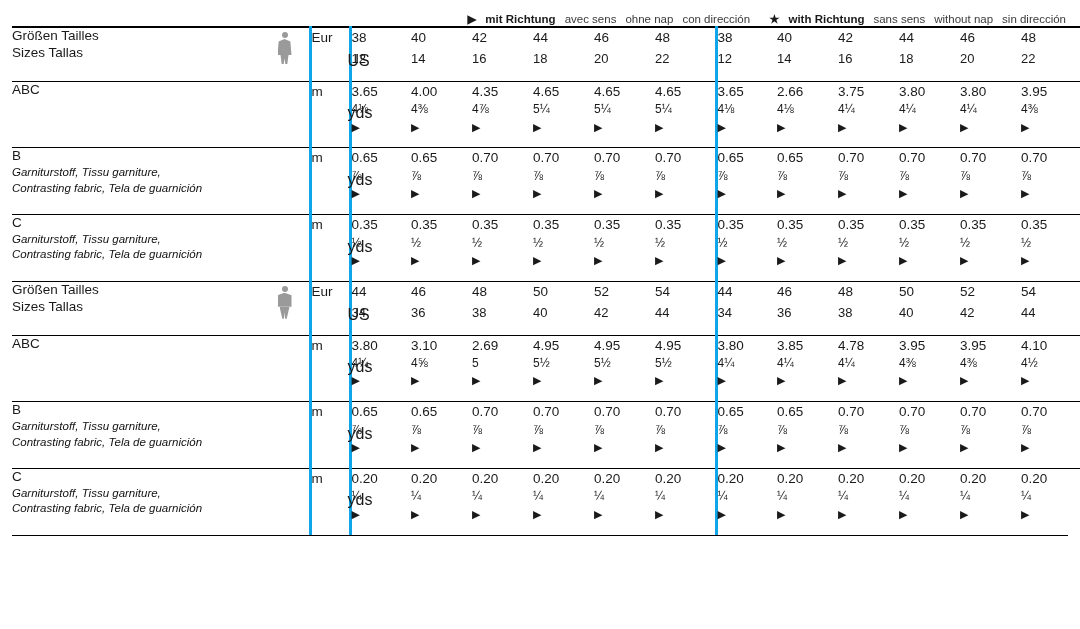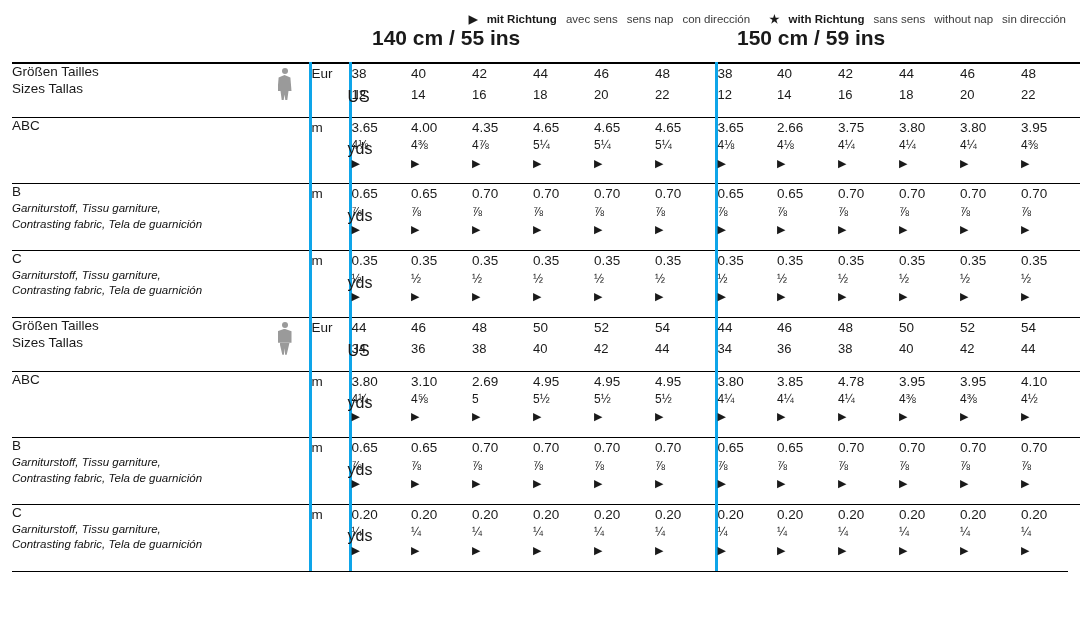--- a/index.html
+++ b/index.html
@@ -178,34 +178,30 @@
 </style>
 </head>
 <body>
 
 <div class="page">
 
   <div class="legend">
     <span class="bold">▶</span>
     <span class="bold">mit Richtung</span>
     <span class="muted">avec sens</span>
-    <span class="muted">sens nap</span>
+    <span class="muted">ohne nap</span>
     <span class="muted">con dirección</span>
     <span class="bold" style="margin-left:10px">★</span>
     <span class="bold">with Richtung</span>
     <span class="muted">sans sens</span>
     <span class="muted">without nap</span>
     <span class="muted">sin dirección</span>
   </div>
 
 
-  <div class="widths">
-    <div class="w w1">140 cm / 55 ins</div>
-    <div class="w w2">150 cm / 59 ins</div>
-  </div>
 
   <table class="sheet">
     <colgroup>
       <col class="c-label">
         <col class="c-unit">
       <col class="c-val">
         <col class="c-val">
         <col class="c-val">
         <col class="c-val">
         <col class="c-val">

